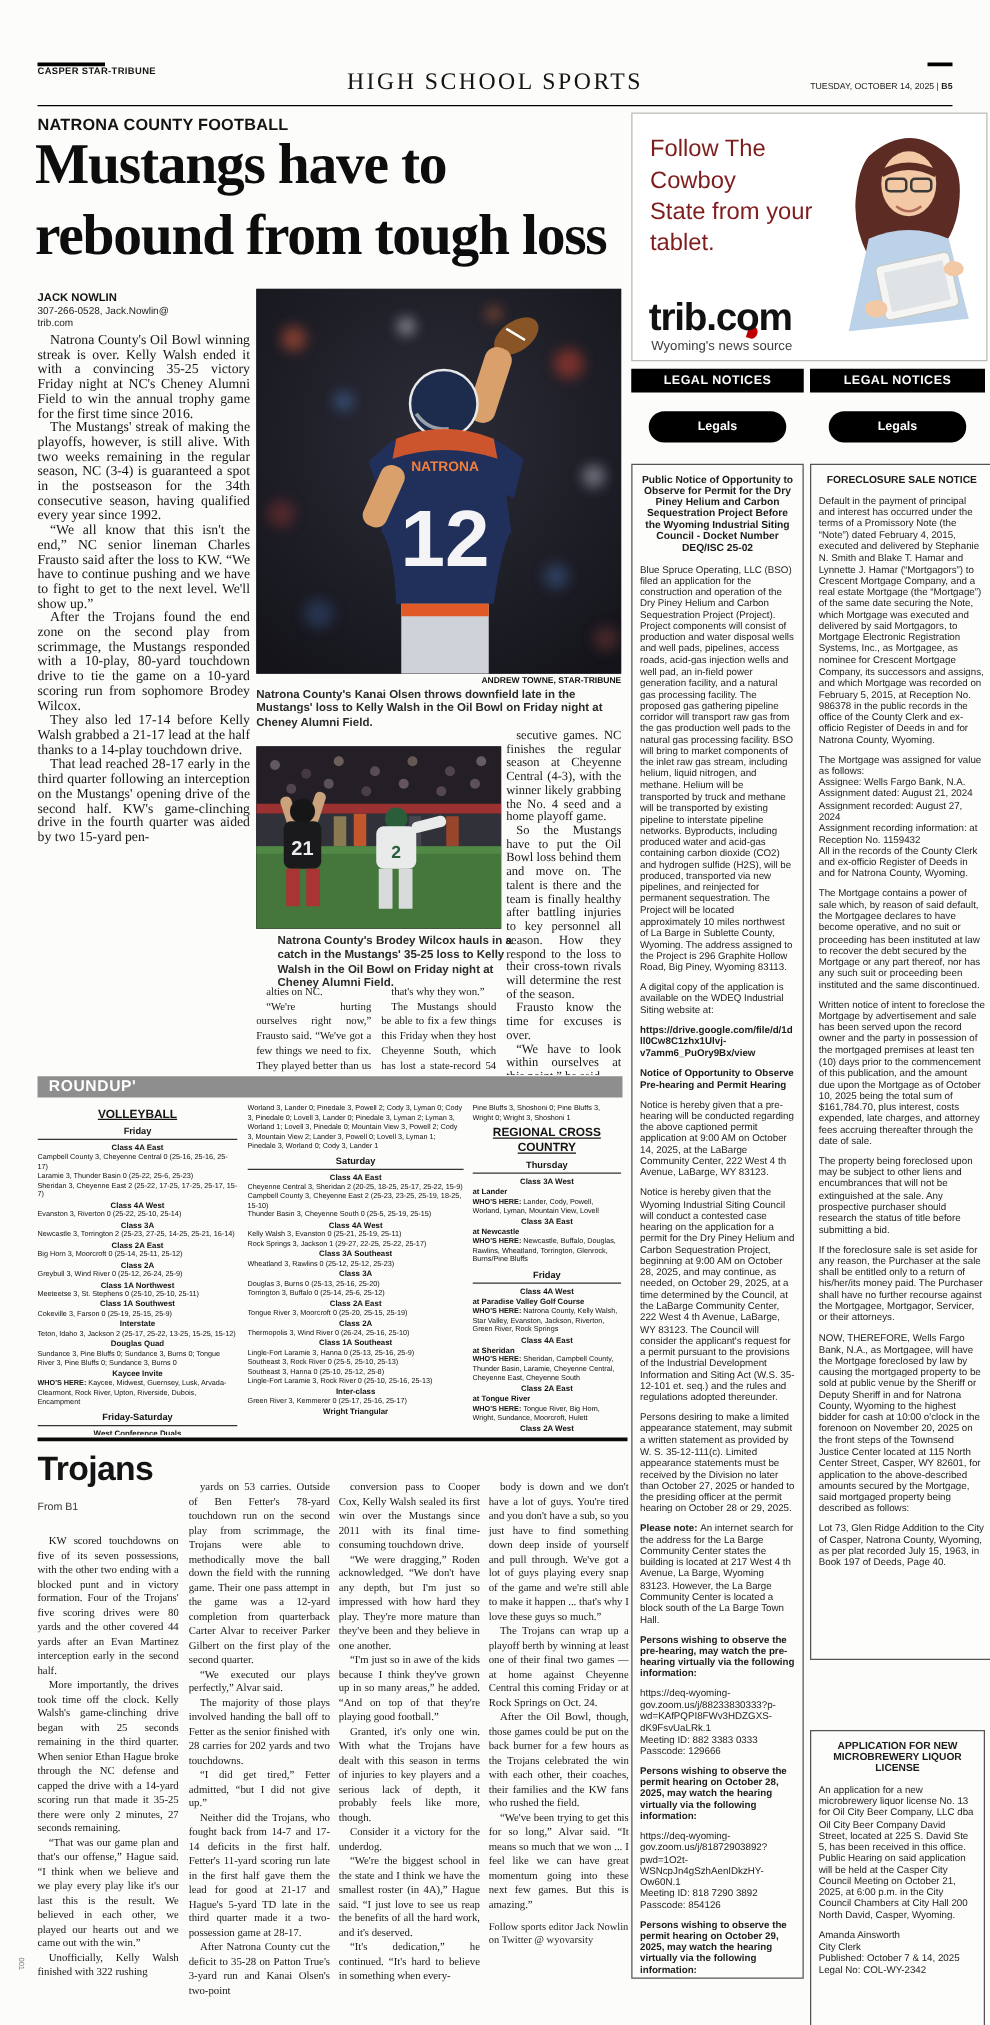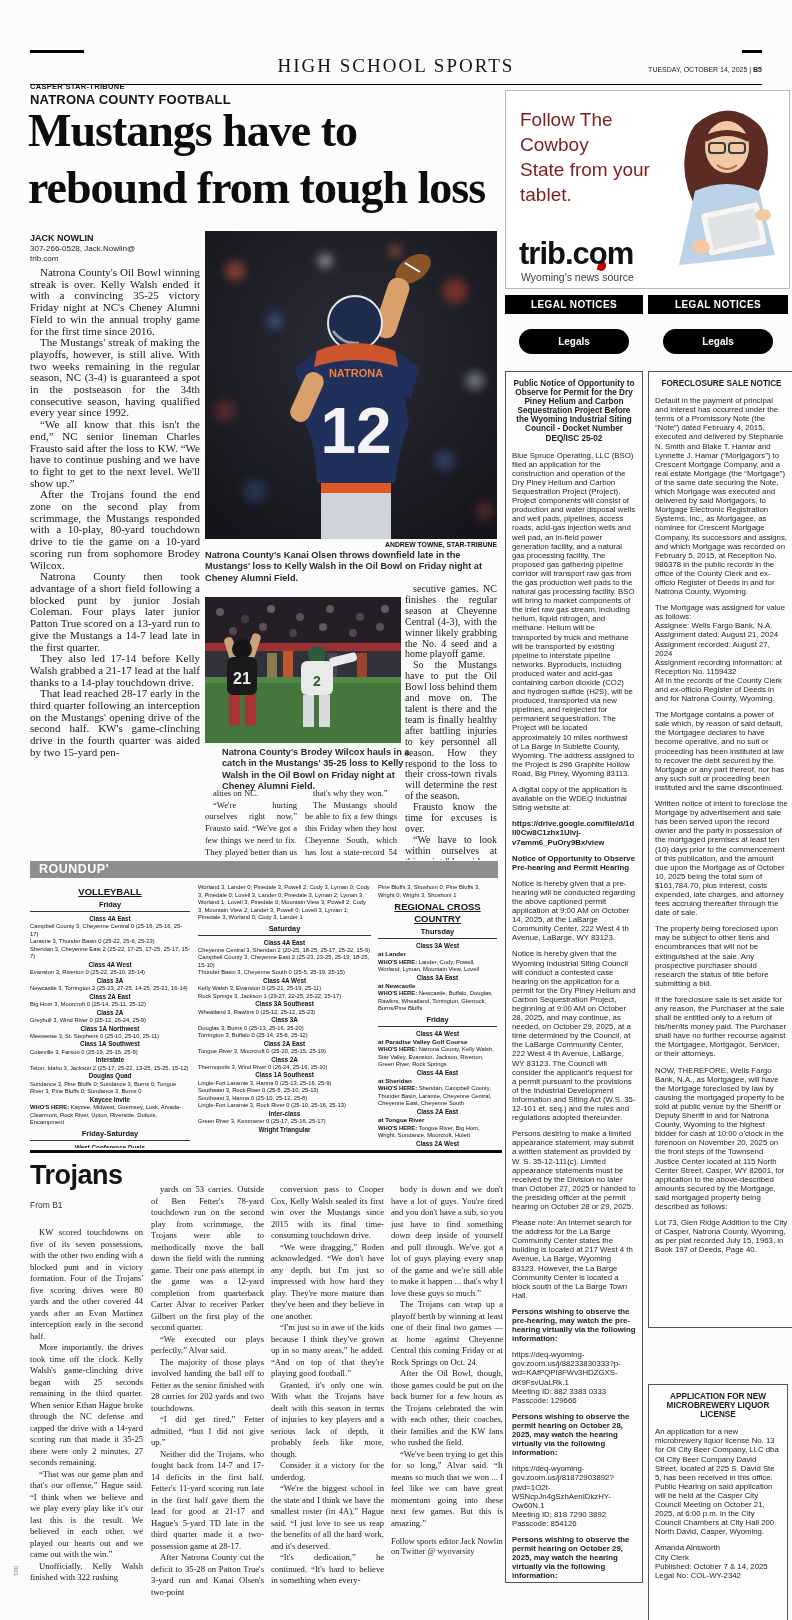--- a/index.html
+++ b/index.html
@@ -2,21 +2,21 @@
 <html><head>
 <meta charset="utf-8">
 <style>
   html,body{margin:0;padding:0;}
   body{width:792px;height:1620px;position:relative;background:#fcfcfa;color:#141414;
        font-family:"Liberation Sans",sans-serif;overflow:hidden;}
   .abs{position:absolute;}
   
   #edge-l{left:30px;top:50px;width:54px;height:3px;background:#000;}
   #edge-r{left:742px;top:50px;width:20px;height:3px;background:#000;}
-  #masthead-left{left:30px;top:82px;font:bold 7.5px/9px "Liberation Sans",sans-serif;letter-spacing:.3px;}
+  #masthead-left{left:30px;top:52px;font:bold 7.5px/9px "Liberation Sans",sans-serif;letter-spacing:.3px;}
   #masthead-center{left:0;right:0;top:54px;text-align:center;
      font:19px/24px "Liberation Serif",serif;letter-spacing:2px;}
   #masthead-right{right:30px;top:65px;font:7px/9px "Liberation Sans",sans-serif;color:#222;}
   #masthead-right .pg{font-weight:bold;}
   #mast-rule{left:30px;width:732px;top:84px;height:1.4px;background:#000;}
   
   #kicker{left:30px;top:92px;font:bold 13px/15px "Liberation Sans",sans-serif;letter-spacing:.2px;}
   #headline{left:28px;top:102px;width:478px;font:bold 46px/57px "Liberation Serif",serif;letter-spacing:-1px;color:#0d0d0d;}
   #byline{left:30px;top:233px;width:130px;}
   #byline .nm{font:bold 9px/11px "Liberation Sans",sans-serif;}
@@ -80,21 +80,21 @@
   #ln-pill-l{left:519px;top:329px;width:110px;}
   #ln-pill-r{left:663px;top:329px;width:110px;}
   .ln-box{border:1px solid #555;background:#fdfdfb;box-sizing:border-box;padding:7px 6px;overflow:hidden;}
   #ln-box-l{left:505px;top:371px;width:138px;height:1212px;}
   #ln-box-r1{left:648px;top:371px;width:147px;height:957px;}
   #ln-box-r2{left:648px;top:1344px;width:140px;height:245px;margin-top:40px;}
   .legal p{margin:0 0 7px;font:7.8px/9.1px "Liberation Sans",sans-serif;color:#1d1d1d;
            white-space:pre-line;overflow-wrap:break-word;}
   .legal .title{font-weight:bold;text-align:center;font-size:8.2px;margin-bottom:8px;}
   .legal .lb{font-weight:bold;}
-  .legal .plead{font-weight:normal;}
+  .legal .plead{font-weight:bold;}
   #folio{left:12px;top:1566px;font:6px/7px "Liberation Sans",sans-serif;color:#777;writing-mode:vertical-rl;}
 </style>
 </head>
 <body>
 
 <div class="abs" id="edge-l"></div>
 <div class="abs" id="edge-r"></div>
 <div class="abs" id="masthead-left">CASPER STAR-TRIBUNE</div>
 <div class="abs" id="masthead-center">HIGH SCHOOL SPORTS</div>
 <div class="abs" id="masthead-right">
@@ -112,21 +112,20 @@
   <div class="nm">JACK NOWLIN</div>
   <div class="ct">307-266-0528, Jack.Nowlin@ trib.com</div>
 </div>
 
 <div class="abs news" id="story-c1">
 
 <p class="sp">Natrona County's Oil Bowl winning streak is over. Kelly Walsh ended it with a convincing 35-25 victory Friday night at NC's Cheney Alumni Field to win the annual trophy game for the first time since 2016.</p>
     <p class="sp">The Mustangs' streak of making the playoffs, however, is still alive. With two weeks remaining in the regular season, NC (3-4) is guaranteed a spot in the postseason for the 34th consecutive season, having qualified every year since 1992.</p>
     <p class="sp">“We all know that this isn't the end,” NC senior lineman Charles Frausto said after the loss to KW. “We have to continue pushing and we have to fight to get to the next level. We'll show up.”</p>
     <p class="sp">After the Trojans found the end zone on the second play from scrimmage, the Mustangs responded with a 10-play, 80-yard touchdown drive to tie the game on a 10-yard scoring run from sophomore Brodey Wilcox.</p>
-    <p class="sp">Natrona County then took advantage of a short field following a blocked punt by junior Josiah Coleman. Four plays later junior Patton True scored on a 13-yard run to give the Mustangs a 14-7 lead late in the first quarter.</p>
     <p class="sp">They also led 17-14 before Kelly Walsh grabbed a 21-17 lead at the half thanks to a 14-play touchdown drive.</p>
     <p class="sp">That lead reached 28-17 early in the third quarter following an interception on the Mustangs' opening drive of the second half. KW's game-clinching drive in the fourth quarter was aided by two 15-yard pen-</p>
   </div>
 
 <div class="abs" id="photo1">
   <svg width="292" height="308" viewBox="0 0 292 308">
     <defs>
       <filter id="bl">
           <feGaussianBlur stdDeviation="5"></feGaussianBlur>
         </filter>
@@ -333,21 +332,21 @@
 
 <p>yards on 53 carries. Outside of Ben Fetter's 78-yard touchdown run on the second play from scrimmage, the Trojans were able to methodically move the ball down the field with the running game. Their one pass attempt in the game was a 12-yard completion from quarterback Carter Alvar to receiver Parker Gilbert on the first play of the second quarter.</p>
     <p>“We executed our plays perfectly,” Alvar said.</p>
     <p>The majority of those plays involved handing the ball off to Fetter as the senior finished with 28 carries for 202 yards and two touchdowns.</p>
     <p>“I did get tired,” Fetter admitted, “but I did not give up.”</p>
     <p>Neither did the Trojans, who fought back from 14-7 and 17-14 deficits in the first half. Fetter's 11-yard scoring run late in the first half gave them the lead for good at 21-17 and Hague's 5-yard TD late in the third quarter made it a two-possession game at 28-17.</p>
     <p>After Natrona County cut the deficit to 35-28 on Patton True's 3-yard run and Kanai Olsen's two-point</p>
   </div>
 <div class="abs news-t" id="tr-c3">
 
-<p>conversion pass to Cooper Cox, Kelly Walsh sealed its first win over the Mustangs since 2015 with its final time-consuming touchdown drive.</p>
+<p>conversion pass to Cooper Cox, Kelly Walsh sealed its first win over the Mustangs since 2011 with its final time-consuming touchdown drive.</p>
     <p>“We were dragging,” Roden acknowledged. “We don't have any depth, but I'm just so impressed with how hard they play. They're more mature than they've been and they believe in one another.</p>
     <p>“I'm just so in awe of the kids because I think they've grown up in so many areas,” he added. “And on top of that they're playing good football.”</p>
     <p>Granted, it's only one win. With what the Trojans have dealt with this season in terms of injuries to key players and a serious lack of depth, it probably feels like more, though.</p>
     <p>Consider it a victory for the underdog.</p>
     <p>“We're the biggest school in the state and I think we have the smallest roster (in 4A),” Hague said. “I just love to see us reap the benefits of all the hard work, and it's deserved.</p>
     <p>“It's dedication,” he continued. “It's hard to believe in something when every-</p>
   </div>
 <div class="abs news-t" id="tr-c4">
 
 <p>body is down and we don't have a lot of guys. You're tired and you don't have a sub, so you just have to find something down deep inside of yourself and pull through. We've got a lot of guys playing every snap of the game and we're still able to make it happen ... that's why I love these guys so much.”</p>

